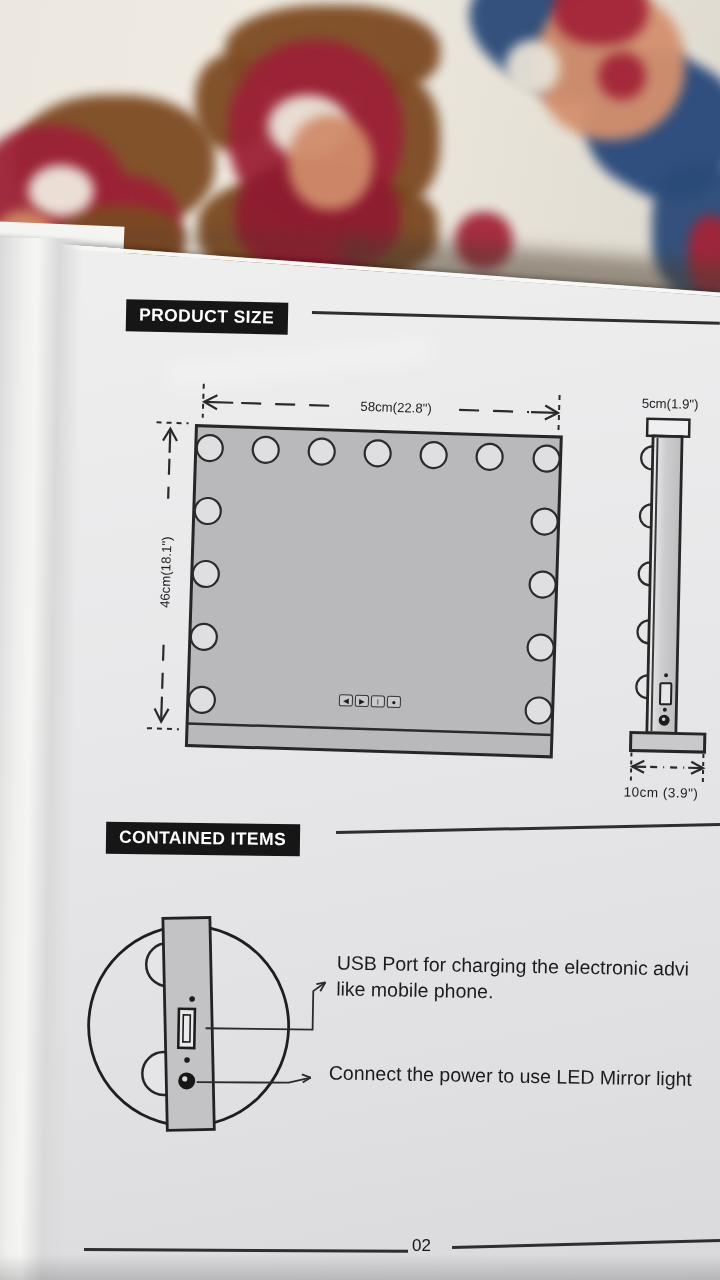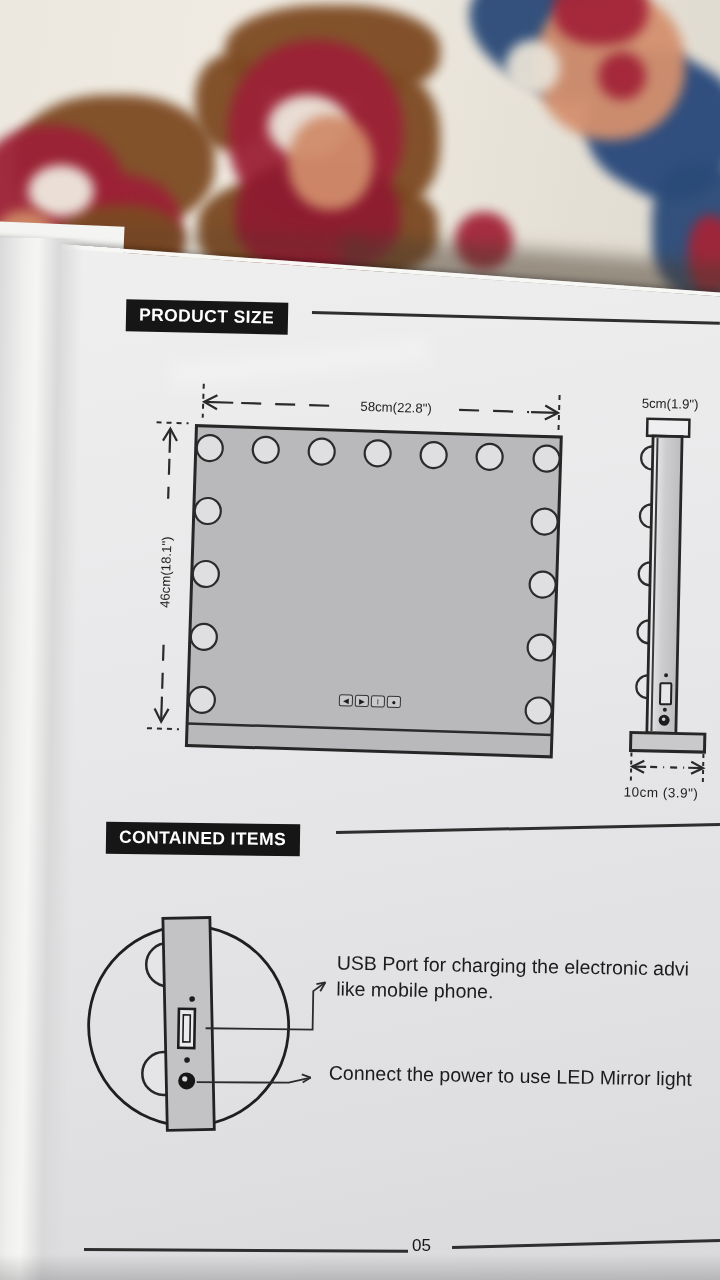--- a/index.html
+++ b/index.html
@@ -223,18 +223,18 @@
       <path d="M236,183.5 L227,180.5 M236,183.5 L228,188.5" fill="none" stroke="#2b2b2b" stroke-width="1.8"></path>
     </svg>
     <div class="note" style="left:260px;top:56px;">
       <div>USB Port for charging the electronic advi</div>
       <div>like mobile phone.</div>
     </div>
     <div class="note" style="left:254px;top:166px;">Connect the power to use LED Mirror light</div>
   </div>
 
   <div class="head-line" style="left:84px;top:1248px;width:324px;transform:rotate(0.3deg);transform-origin:0 0;"></div>
-  <div class="footer-num" style="left:412px;top:1236px;">05</div>
+  <div class="footer-num" style="left:412px;top:1236px;">02</div>
   <div class="head-line" style="left:452px;top:1246px;width:268px;transform:rotate(-1.5deg);transform-origin:0 0;"></div>
 
 </div>
 
 <div class="bottom-shade"></div>
 
 </body></html>

